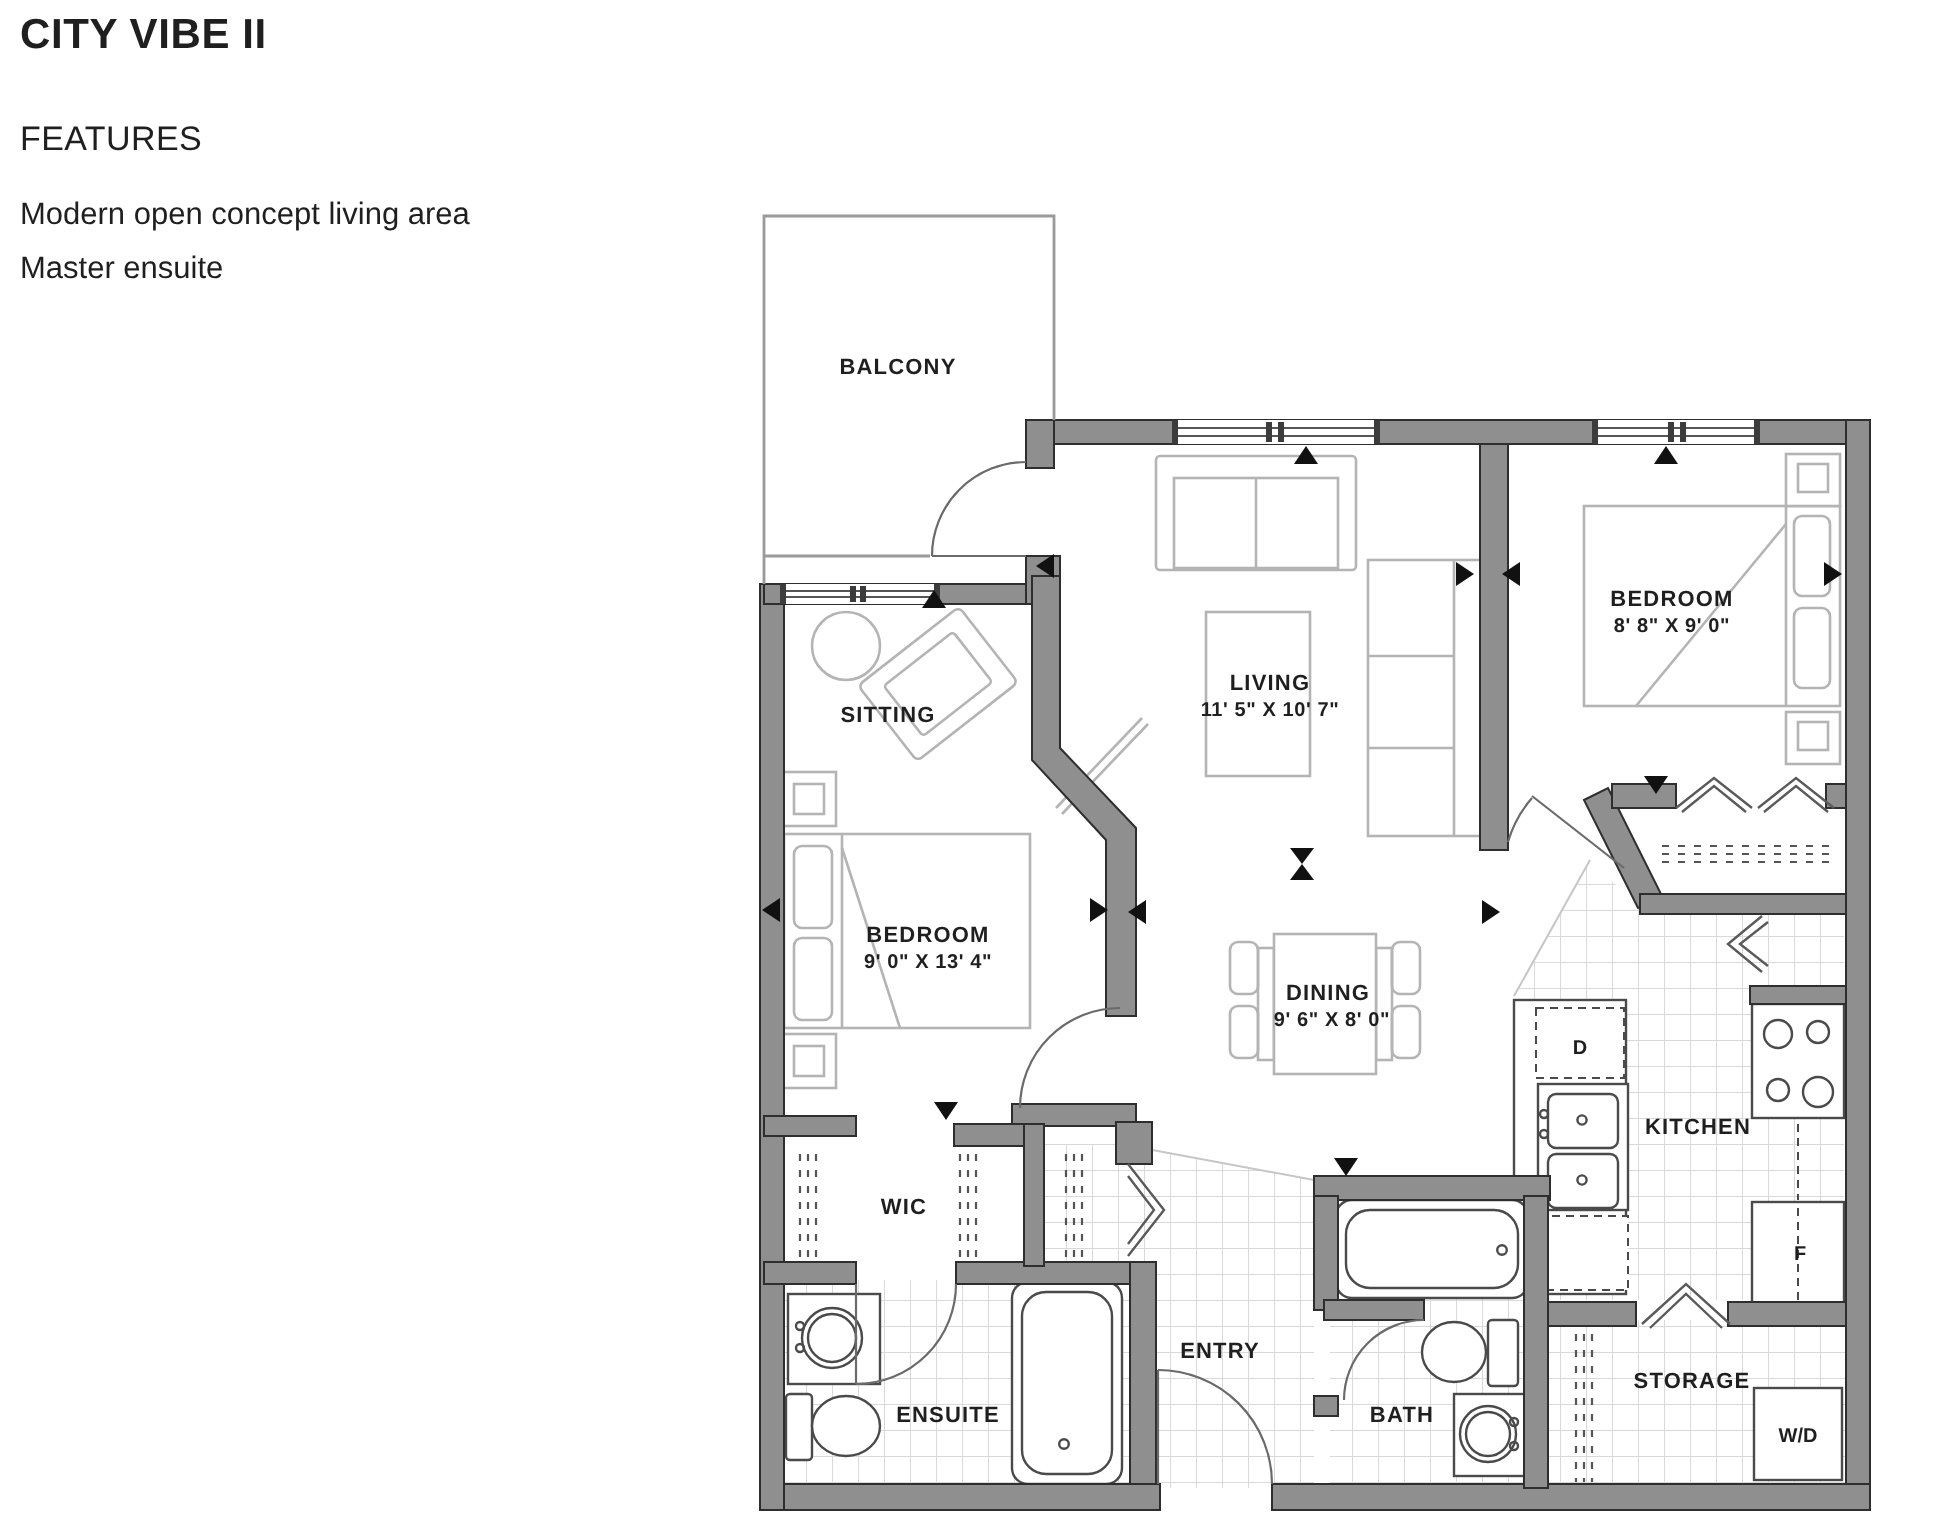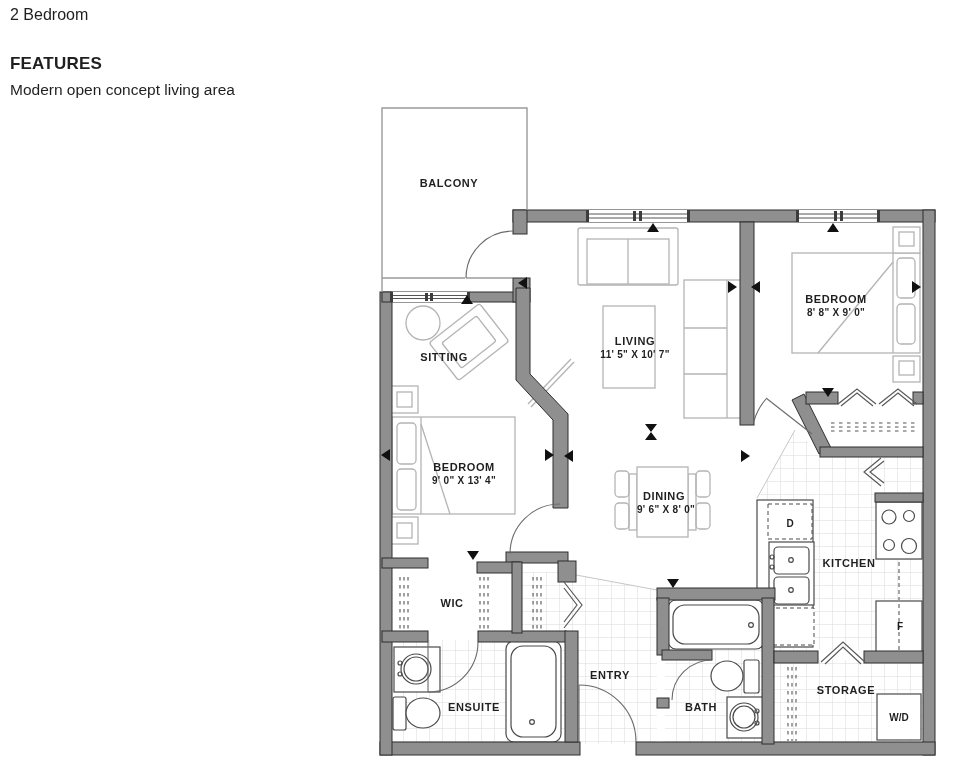--- a/index.html
+++ b/index.html
@@ -1,20 +1,20 @@
 <!DOCTYPE html>
 <html><head>
 <meta charset="utf-8">
 <style>
   html,body{margin:0;padding:0;background:#ffffff;}
   body{width:967px;height:768px;position:relative;font-family:"Liberation Sans",sans-serif;color:#1f1f1f;overflow:hidden;}
   .header{position:absolute;left:10px;top:6px;width:300px;}
   .hdr-title{font-size:21px;font-weight:bold;letter-spacing:.3px;margin:0 0 8px 0;}
   .hdr-sub{font-size:16px;margin:0 0 10px 0;}
-  .feat-head{font-size:17px;font-weight:bold;margin:30px 0 6px 0;letter-spacing:.2px;}
+  .feat-head{font-size:17px;font-weight:normal;margin:30px 0 18px 0;letter-spacing:.2px;}
   .feat-item{font-size:15.5px;line-height:1.32;margin:0 0 7px 0;white-space:pre-line;max-width:290px;}
   svg.plan{position:absolute;left:0;top:0;}
   .rname{font-family:"Liberation Sans",sans-serif;font-size:11px;font-weight:bold;fill:#1f1f1f;letter-spacing:.6px;}
   .rdims{font-family:"Liberation Sans",sans-serif;font-size:10px;font-weight:bold;fill:#1f1f1f;letter-spacing:.3px;}
   .app{font-family:"Liberation Sans",sans-serif;font-size:10px;font-weight:bold;fill:#1f1f1f;}
   .wall{fill:#8f8f8f;stroke:#2e2e2e;stroke-width:1;}
   .tile{fill:url(#tilepat);stroke:none;}
   .lite{fill:#ffffff;stroke:#b4b4b4;stroke-width:1.3;}
   .lite2{fill:none;stroke:#b4b4b4;stroke-width:1.3;}
   .fix{fill:#ffffff;stroke:#4a4a4a;stroke-width:1.2;}
@@ -28,23 +28,24 @@
   .win{fill:#ffffff;stroke:none;}
   .winln{stroke:#555555;stroke-width:1;fill:none;}
   .wincap{fill:#3c3c3c;stroke:none;}
   .thin{fill:none;stroke:#9a9a9a;stroke-width:1.4;}
   .edge{fill:none;stroke:#c6c6c6;stroke-width:1;}
 </style>
 </head>
 <body>
 
 <div class="header">
-  <div class="hdr-sub">2 Bedroom</div>
+  <h1 class="hdr-title">CITY VIBE II</h1>
   <div class="feat-head">FEATURES</div>
   <div class="feat-item">Modern open concept living area</div>
+  <div class="feat-item">Master ensuite</div>
 </div>
 
 <svg class="plan" width="967" height="768" viewBox="0 0 967 768">
   <defs>
     <pattern id="tilepat" width="13" height="13" patternUnits="userSpaceOnUse">
       <path d="M13 0H0V13" fill="none" stroke="#d9d9d9" stroke-width="1"></path>
     </pattern>
   </defs>
 
   <g>

